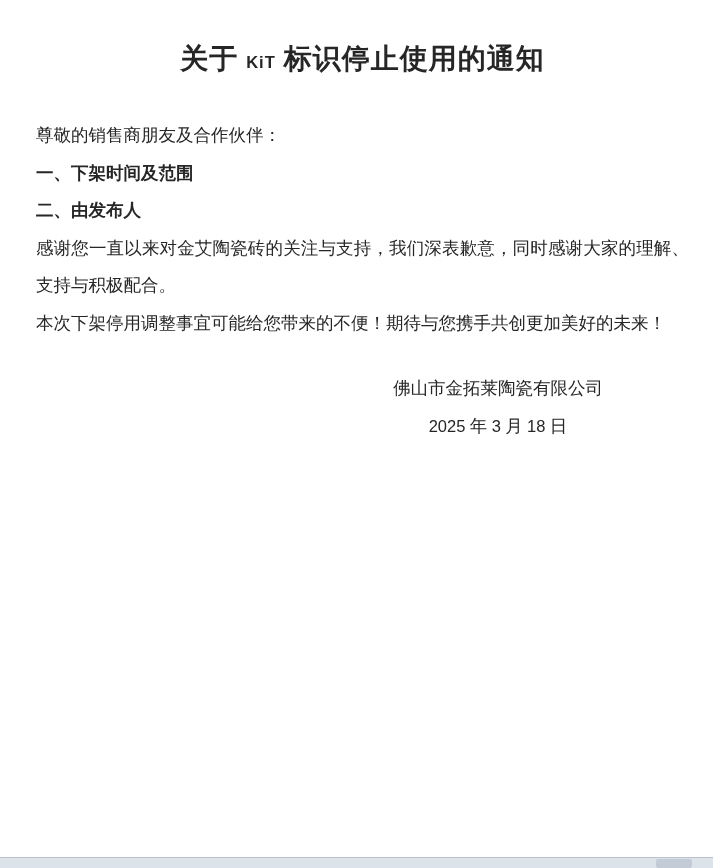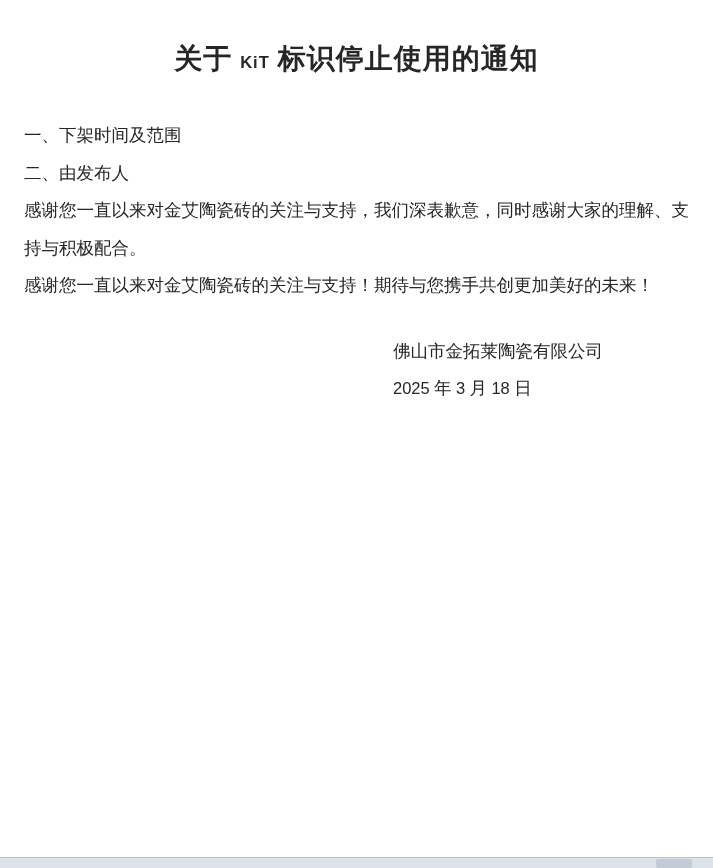--- a/index.html
+++ b/index.html
@@ -8,52 +8,54 @@
     background: #ffffff;
     color: #262626;
     font-family: "Liberation Serif", serif;
     overflow: hidden;
     position: relative;
   }
   .page {
     position: absolute; inset: 0;
     padding: 0 24px;
     box-sizing: border-box;
+    margin-left: 12px;
   }
   .doc-title {
     margin-top: 42px;
     text-align: center;
     font-size: 28px;
     font-weight: bold;
     letter-spacing: 1px;
     line-height: 34px;
   }
   #doc-body {
     margin-top: 38px;
     font-size: 17.5px;
     line-height: 37.5px;
     text-align: justify;
   }
   .block { margin: 0; }
   .paragraph-indent { text-indent: 2.15em; }
   .heading {
     font-family: "Liberation Sans", sans-serif;
-    font-weight: normal;
+    font-weight: bold;
     font-size: 17.5px;
   }
   .latin {
     font-family: "Liberation Sans", sans-serif;
     font-size: 16.5px;
   }
   .brand { font-weight: 600; }
   .signature-wrap {
     margin-top: 28px;
     margin-left: auto;
     margin-right: 86px;
     width: fit-content;
+    text-align: center;
     font-size: 17.5px;
     line-height: 37.5px;
   }
   .hscrollbar {
     position: absolute;
     left: 0; right: 0; bottom: 0;
     height: 11px;
     border-top: 1px solid #b9c2ce;
     box-sizing: border-box;
   }
@@ -64,24 +66,25 @@
     border-radius: 2px;
   }
 </style>
 </head>
 <body style="background: rgb(255, 255, 255); color: rgb(38, 38, 38);">
 
 <div class="page">
   <div class="doc-title">关于 <span class="latin brand">KiT</span> 标识停止使用的通知</div>
 
   <div id="doc-body">
+      <div class="block salutation">尊敬的销售商朋友及合作伙伴：</div>
       <div class="block heading">一、下架时间及范围</div>
       <div class="block heading">二、由发布人</div>
       <div class="block paragraph">感谢您一直以来对金艾陶瓷砖的关注与支持，我们深表歉意，同时感谢大家的理解、支持与积极配合。</div>
-      <div class="block paragraph">感谢您一直以来对金艾陶瓷砖的关注与支持！期待与您携手共创更加美好的未来！</div>
+      <div class="block paragraph">本次下架停用调整事宜可能给您带来的不便！期待与您携手共创更加美好的未来！</div>
     </div>
 
   <div class="signature-wrap">
     <div>佛山市金拓莱陶瓷有限公司</div>
     <div><span class="latin">2025</span> 年 <span class="latin">3</span> 月 <span class="latin">18</span> 日</div>
   </div>
 </div>
 
 <div class="hscrollbar" style="background: rgb(221, 227, 234);">
   <div class="thumb" style="background: rgb(195, 203, 214);"></div>

